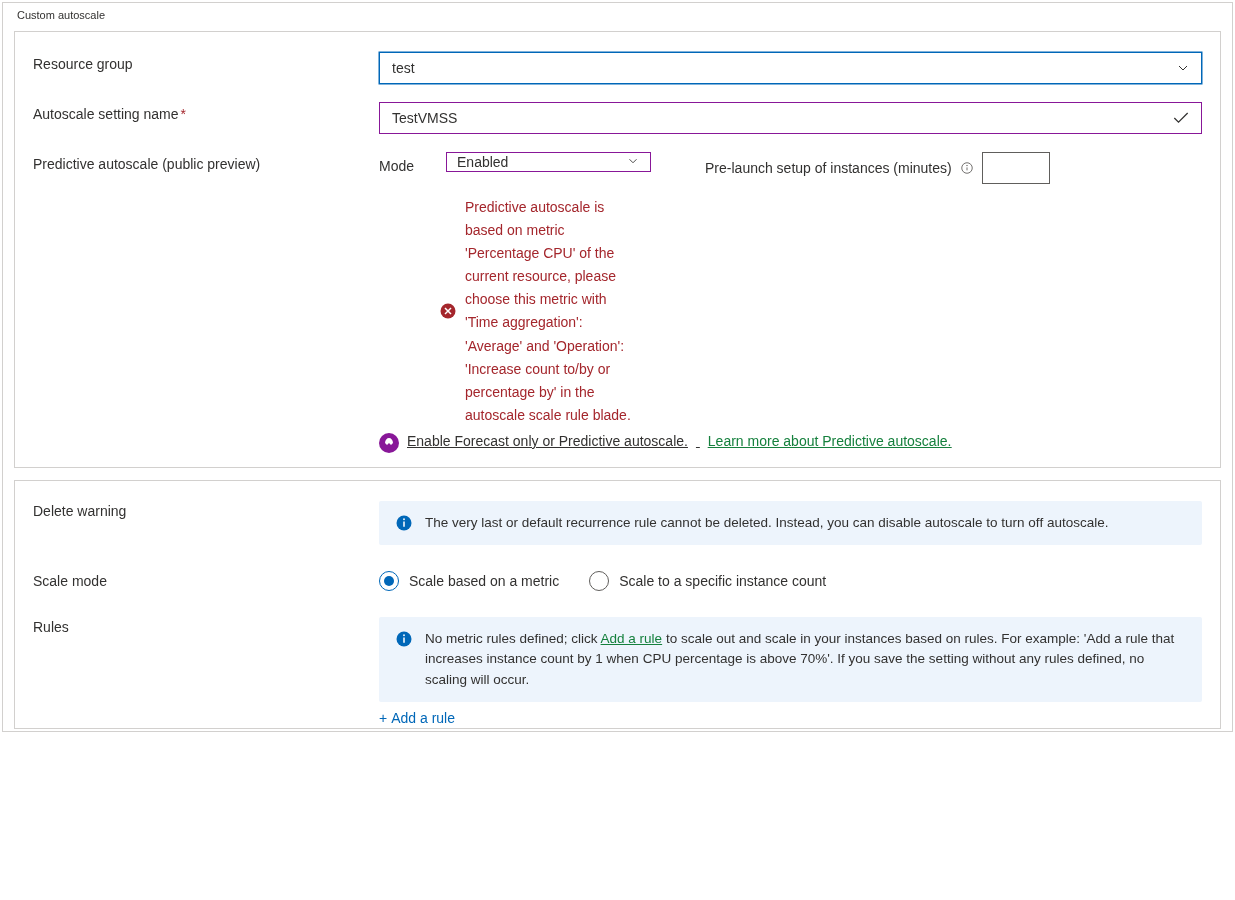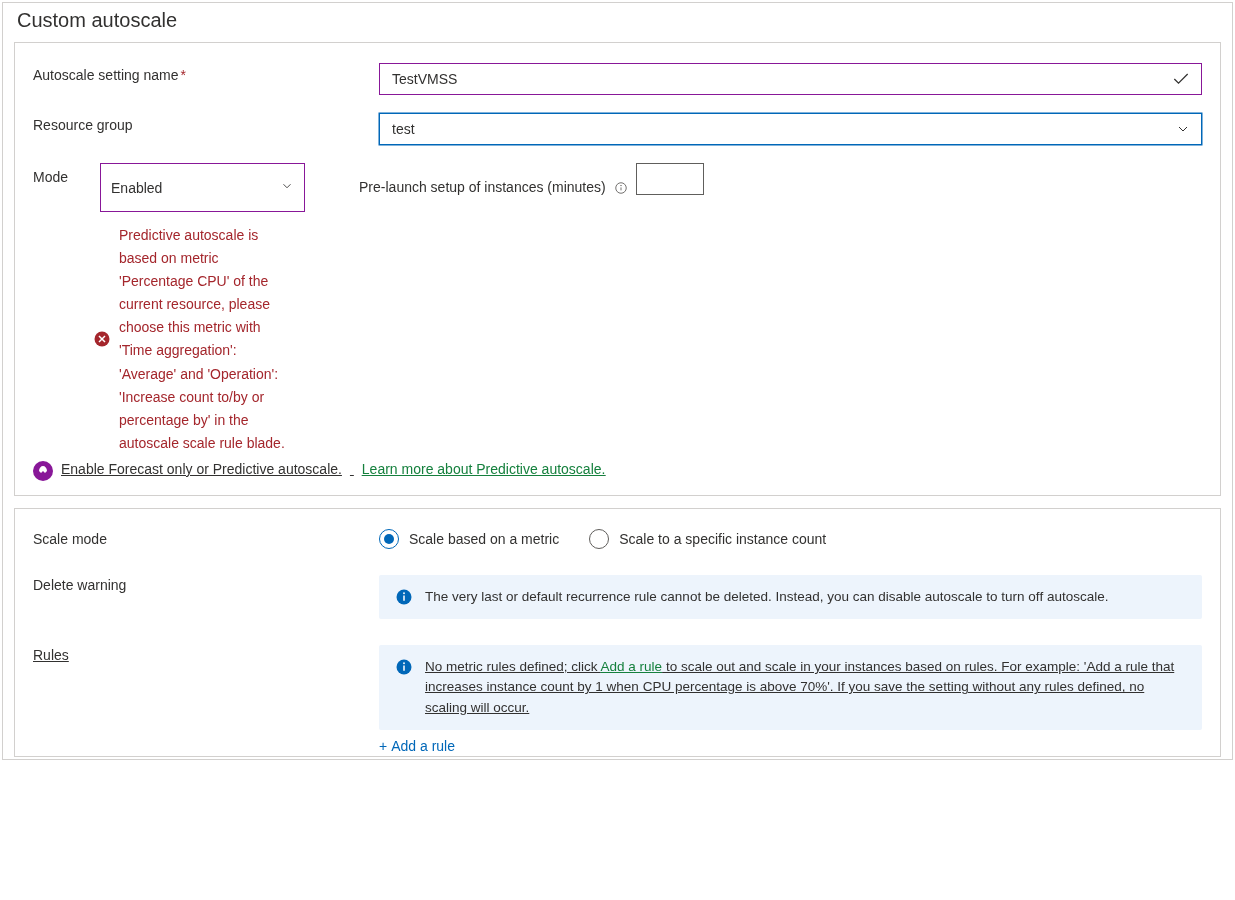--- a/index.html
+++ b/index.html
@@ -9,21 +9,21 @@
     font-family: "Segoe UI", -apple-system, BlinkMacSystemFont, sans-serif;
     font-size: 14px;
     color: #323130;
     background: #fff;
   }
   .panel {
     border: 1px solid #d2d0ce;
     margin: 2px;
   }
   .panel-title {
-    font-size: 20px;
+    font-size: 11px;
     padding: 6px 14px 10px 14px;
     color: #323130;
     font-weight: 400;
   }
   .inner-box {
     border: 1px solid #d2d0ce;
     margin: 0 11px 12px 11px;
     padding: 20px 18px 14px 18px;
   }
   .row {
@@ -74,31 +74,31 @@
     display: flex;
     flex-direction: column;
     align-items: flex-start;
   }
   .mode-label {
     padding-top: 6px;
     margin-right: 18px;
   }
   .dropdown {
     border: 1px solid #881798;
-    height: 49px;
+    height: 20px;
     width: 205px;
     display: flex;
     align-items: center;
     padding: 0 10px;
     justify-content: space-between;
     background: #fff;
   }
   .prelaunch-group {
     display: flex;
-    align-items: flex-end;
+    align-items: center;
     gap: 8px;
     margin-left: 40px;
   }
   .info-icon {
     width: 14px; height: 14px;
     display: inline-flex;
     align-items: center;
     justify-content: center;
   }
   .small-input {
@@ -238,52 +238,53 @@
     font-size: 14px;
   }
 </style>
 </head>
 <body>
 
 <div class="panel">
   <div class="panel-title">Custom autoscale</div>
 
   <div class="inner-box">
-
-    <div class="row">
-      <div class="label-col">
-        <span>Autoscale setting name</span><span class="req-star">*</span>
-      </div>
-      <div class="field-col">
-        <div class="text-input-wrap purple">
-          <input type="text" value="TestVMSS" style="">
-          <span class="icon-check">
-            <svg width="20" height="20" viewBox="0 0 24 24" fill="none" stroke="#323130" stroke-width="1.5">
-                <polyline points="4 12 9 17 20 6"></polyline>
-              </svg>
-          </span>
-        </div>
-      </div>
-    </div>
 
     <div class="row">
       <div class="label-col">Resource group</div>
       <div class="field-col">
         <div class="text-input-wrap blue">
           <input type="text" readonly="" value="test" style="">
           <span class="icon-chevron">
             <svg width="16" height="16" viewBox="0 0 24 24" fill="none" stroke="#323130" stroke-width="1.5">
                 <polyline points="6 9 12 15 18 9"></polyline>
               </svg>
           </span>
         </div>
       </div>
     </div>
 
+    <div class="row">
+      <div class="label-col">
+        <span>Autoscale setting name</span><span class="req-star">*</span>
+      </div>
+      <div class="field-col">
+        <div class="text-input-wrap purple">
+          <input type="text" value="TestVMSS" style="">
+          <span class="icon-check">
+            <svg width="20" height="20" viewBox="0 0 24 24" fill="none" stroke="#323130" stroke-width="1.5">
+                <polyline points="4 12 9 17 20 6"></polyline>
+              </svg>
+          </span>
+        </div>
+      </div>
+    </div>
+
     <div class="row" style="margin-bottom:0;">
+      <div class="label-col">Predictive autoscale (public preview)</div>
       <div class="field-col">
         <div class="mode-row">
           <span class="mode-label">Mode</span>
           <div class="mode-group">
             <div class="dropdown">
               <span>Enabled</span>
               <span>
                 <svg width="14" height="14" viewBox="0 0 24 24" fill="none" stroke="#323130" stroke-width="1.5">
                     <polyline points="6 9 12 15 18 9"></polyline>
                   </svg>
@@ -324,56 +325,56 @@
           <span>&nbsp;</span>
           <span class="link">Learn more about Predictive autoscale.</span>
         </div>
       </div>
     </div>
   </div>
 
   <div class="condition-box">
 
     <div class="cond-body">
+
+      <div class="cond-row">
+        <div class="cond-label-col">Delete warning</div>
+        <div class="cond-field-col">
+          <div class="callout">
+            <span class="info-circle">
+              <svg width="18" height="18" viewBox="0 0 24 24">
+                  <circle cx="12" cy="12" r="10" fill="#0067b8"></circle>
+                  <rect x="11" y="10" width="2" height="7" fill="#fff"></rect>
+                  <circle cx="12" cy="7" r="1.2" fill="#fff"></circle>
+                </svg>
+            </span>
+            <div class="callout-text">The very last or default recurrence rule cannot be deleted. Instead, you can disable autoscale to turn off autoscale.</div>
+          </div>
+        </div>
+      </div>
 
       <div class="cond-row">
         <div class="cond-label-col">Scale mode</div>
         <div class="cond-field-col">
           <div class="radio-row">
             <div class="radio-option">
               <span class="radio selected">
                   <span class="dot"></span>
                 </span>
               <span>Scale based on a metric</span>
             </div>
             <div class="radio-option">
               <span class="radio"></span>
               <span>Scale to a specific instance count</span>
             </div>
           </div>
         </div>
       </div>
 
-      <div class="cond-row">
-        <div class="cond-label-col">Delete warning</div>
-        <div class="cond-field-col">
-          <div class="callout">
-            <span class="info-circle">
-              <svg width="18" height="18" viewBox="0 0 24 24">
-                  <circle cx="12" cy="12" r="10" fill="#0067b8"></circle>
-                  <rect x="11" y="10" width="2" height="7" fill="#fff"></rect>
-                  <circle cx="12" cy="7" r="1.2" fill="#fff"></circle>
-                </svg>
-            </span>
-            <div class="callout-text">The very last or default recurrence rule cannot be deleted. Instead, you can disable autoscale to turn off autoscale.</div>
-          </div>
-        </div>
-      </div>
-
-      <div class="cond-row" style="margin-bottom:0;text-decoration:underline;">
+      <div class="cond-row" style="margin-bottom:0;">
         <div class="cond-label-col">Rules</div>
         <div class="cond-field-col">
           <div class="callout">
             <span class="info-circle">
               <svg width="18" height="18" viewBox="0 0 24 24">
                   <circle cx="12" cy="12" r="10" fill="#0067b8"></circle>
                   <rect x="11" y="10" width="2" height="7" fill="#fff"></rect>
                   <circle cx="12" cy="7" r="1.2" fill="#fff"></circle>
                 </svg>
             </span>

